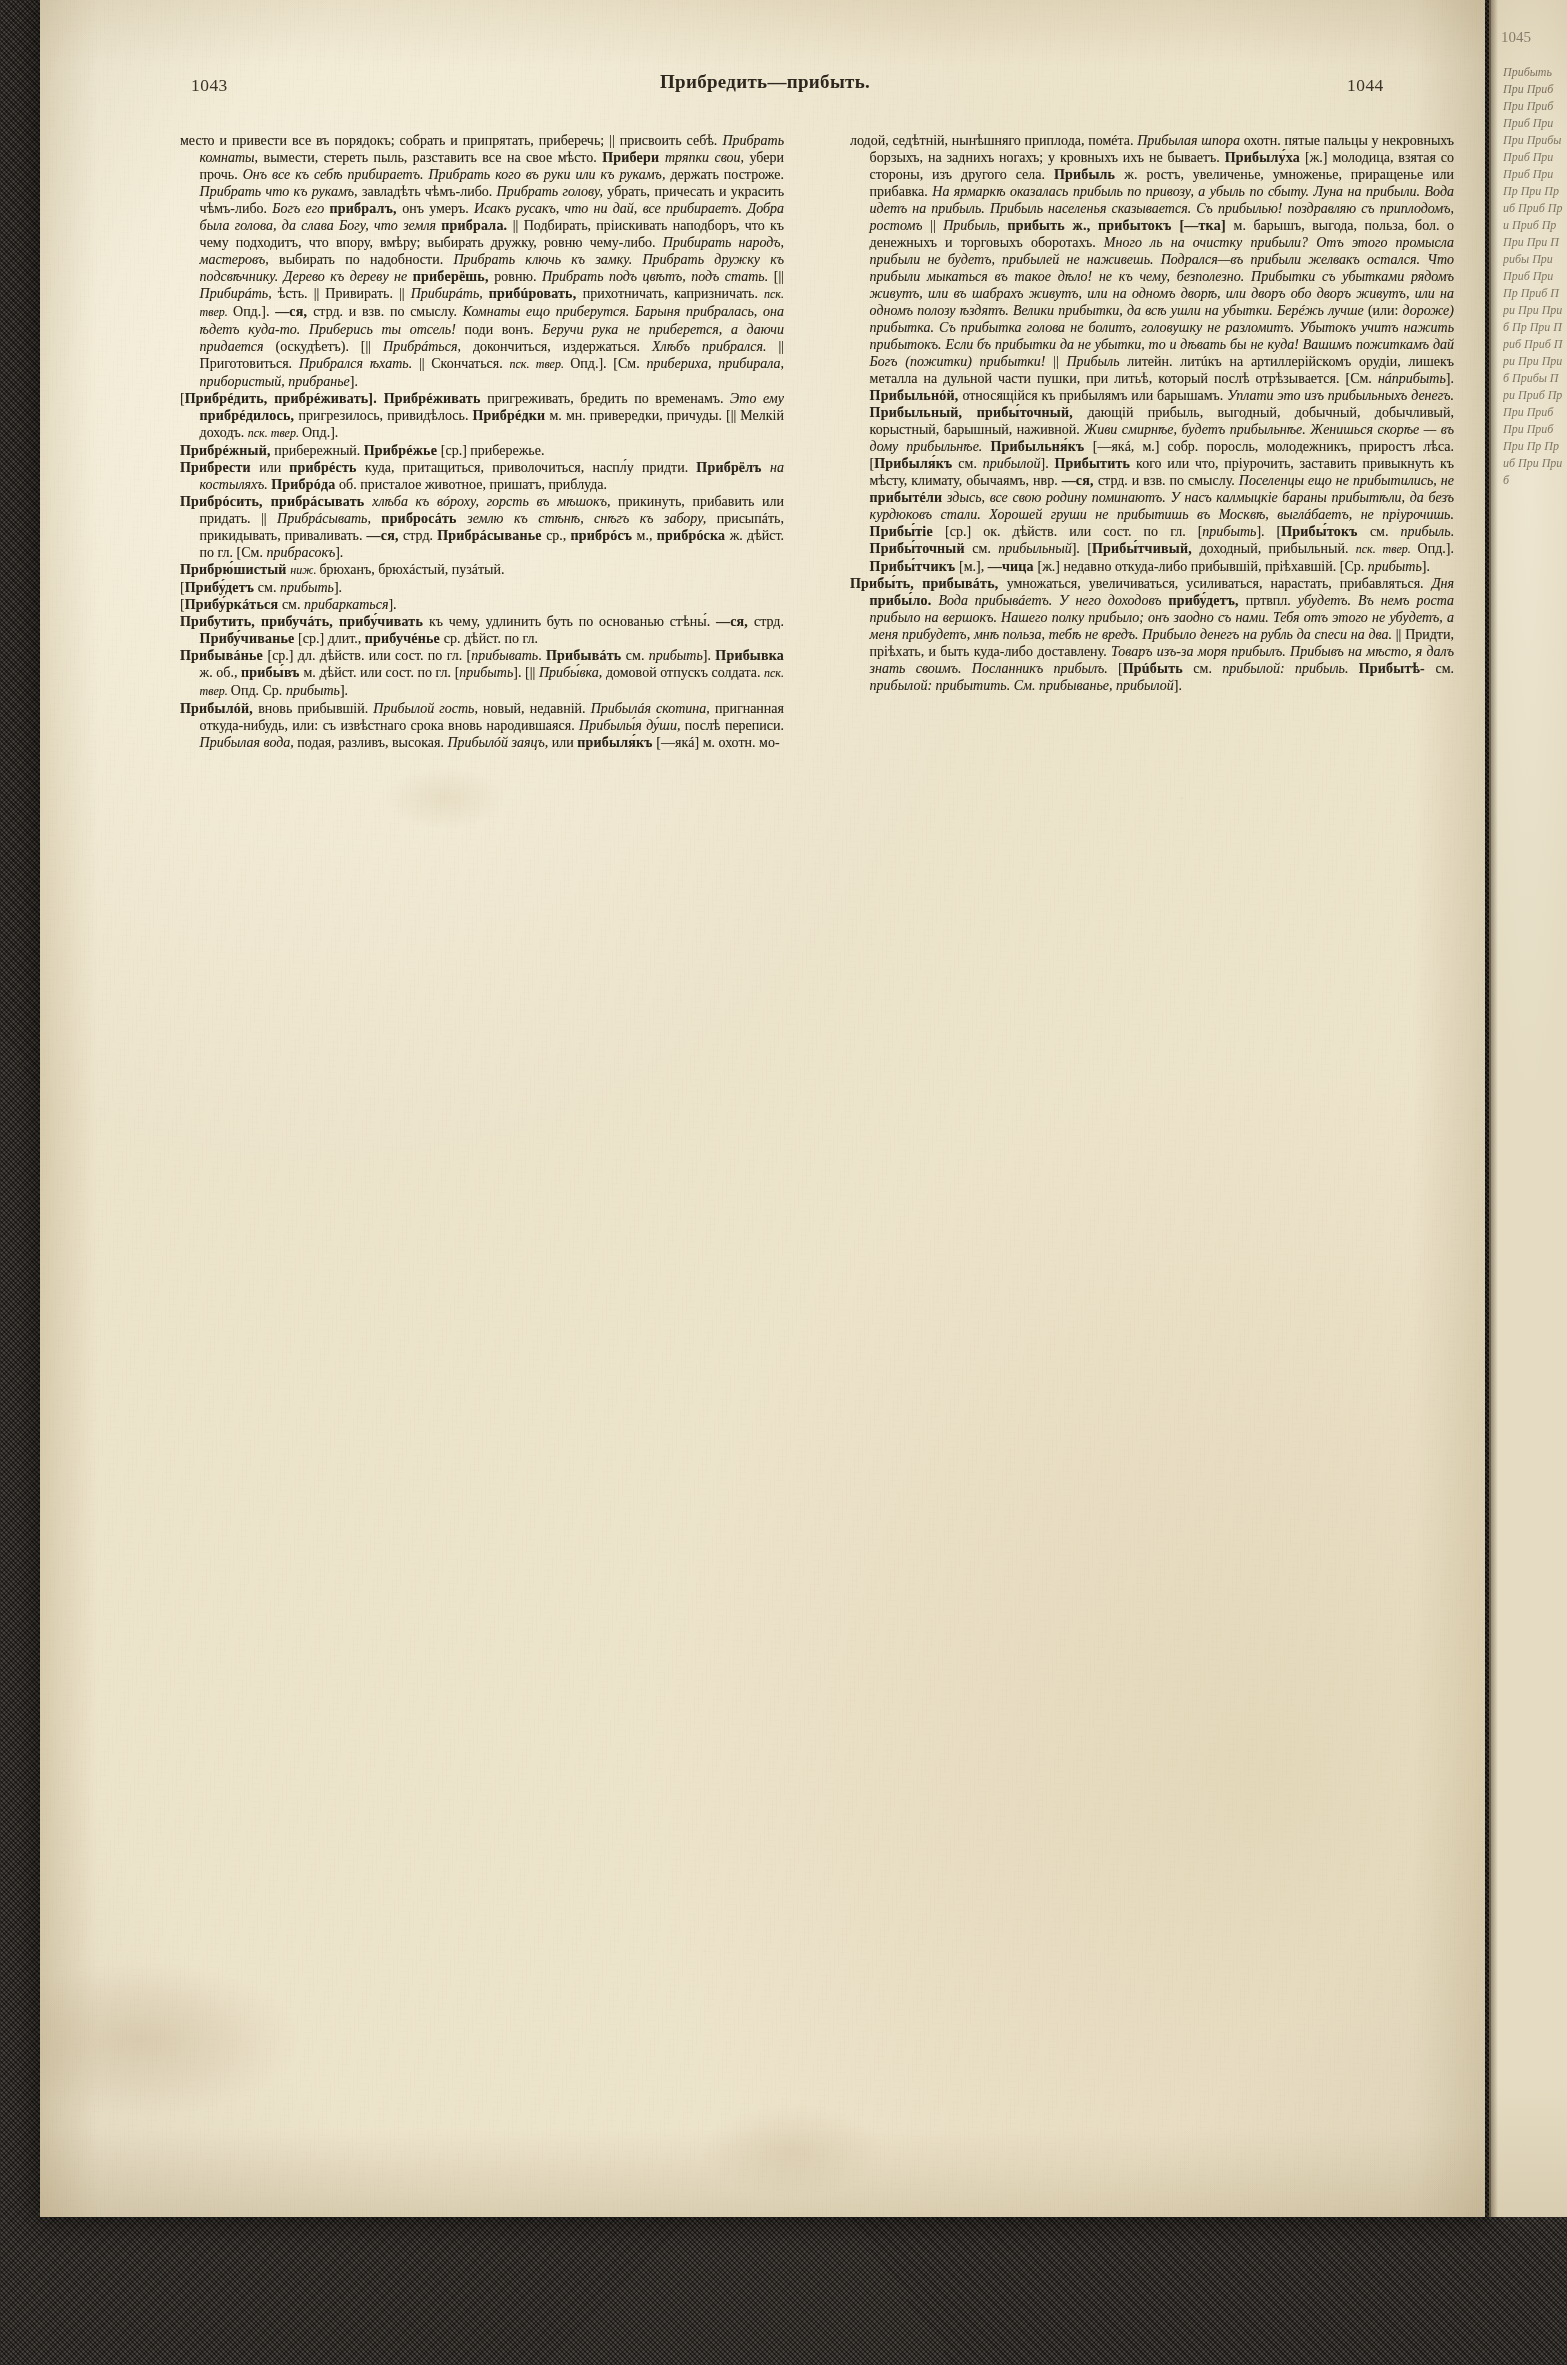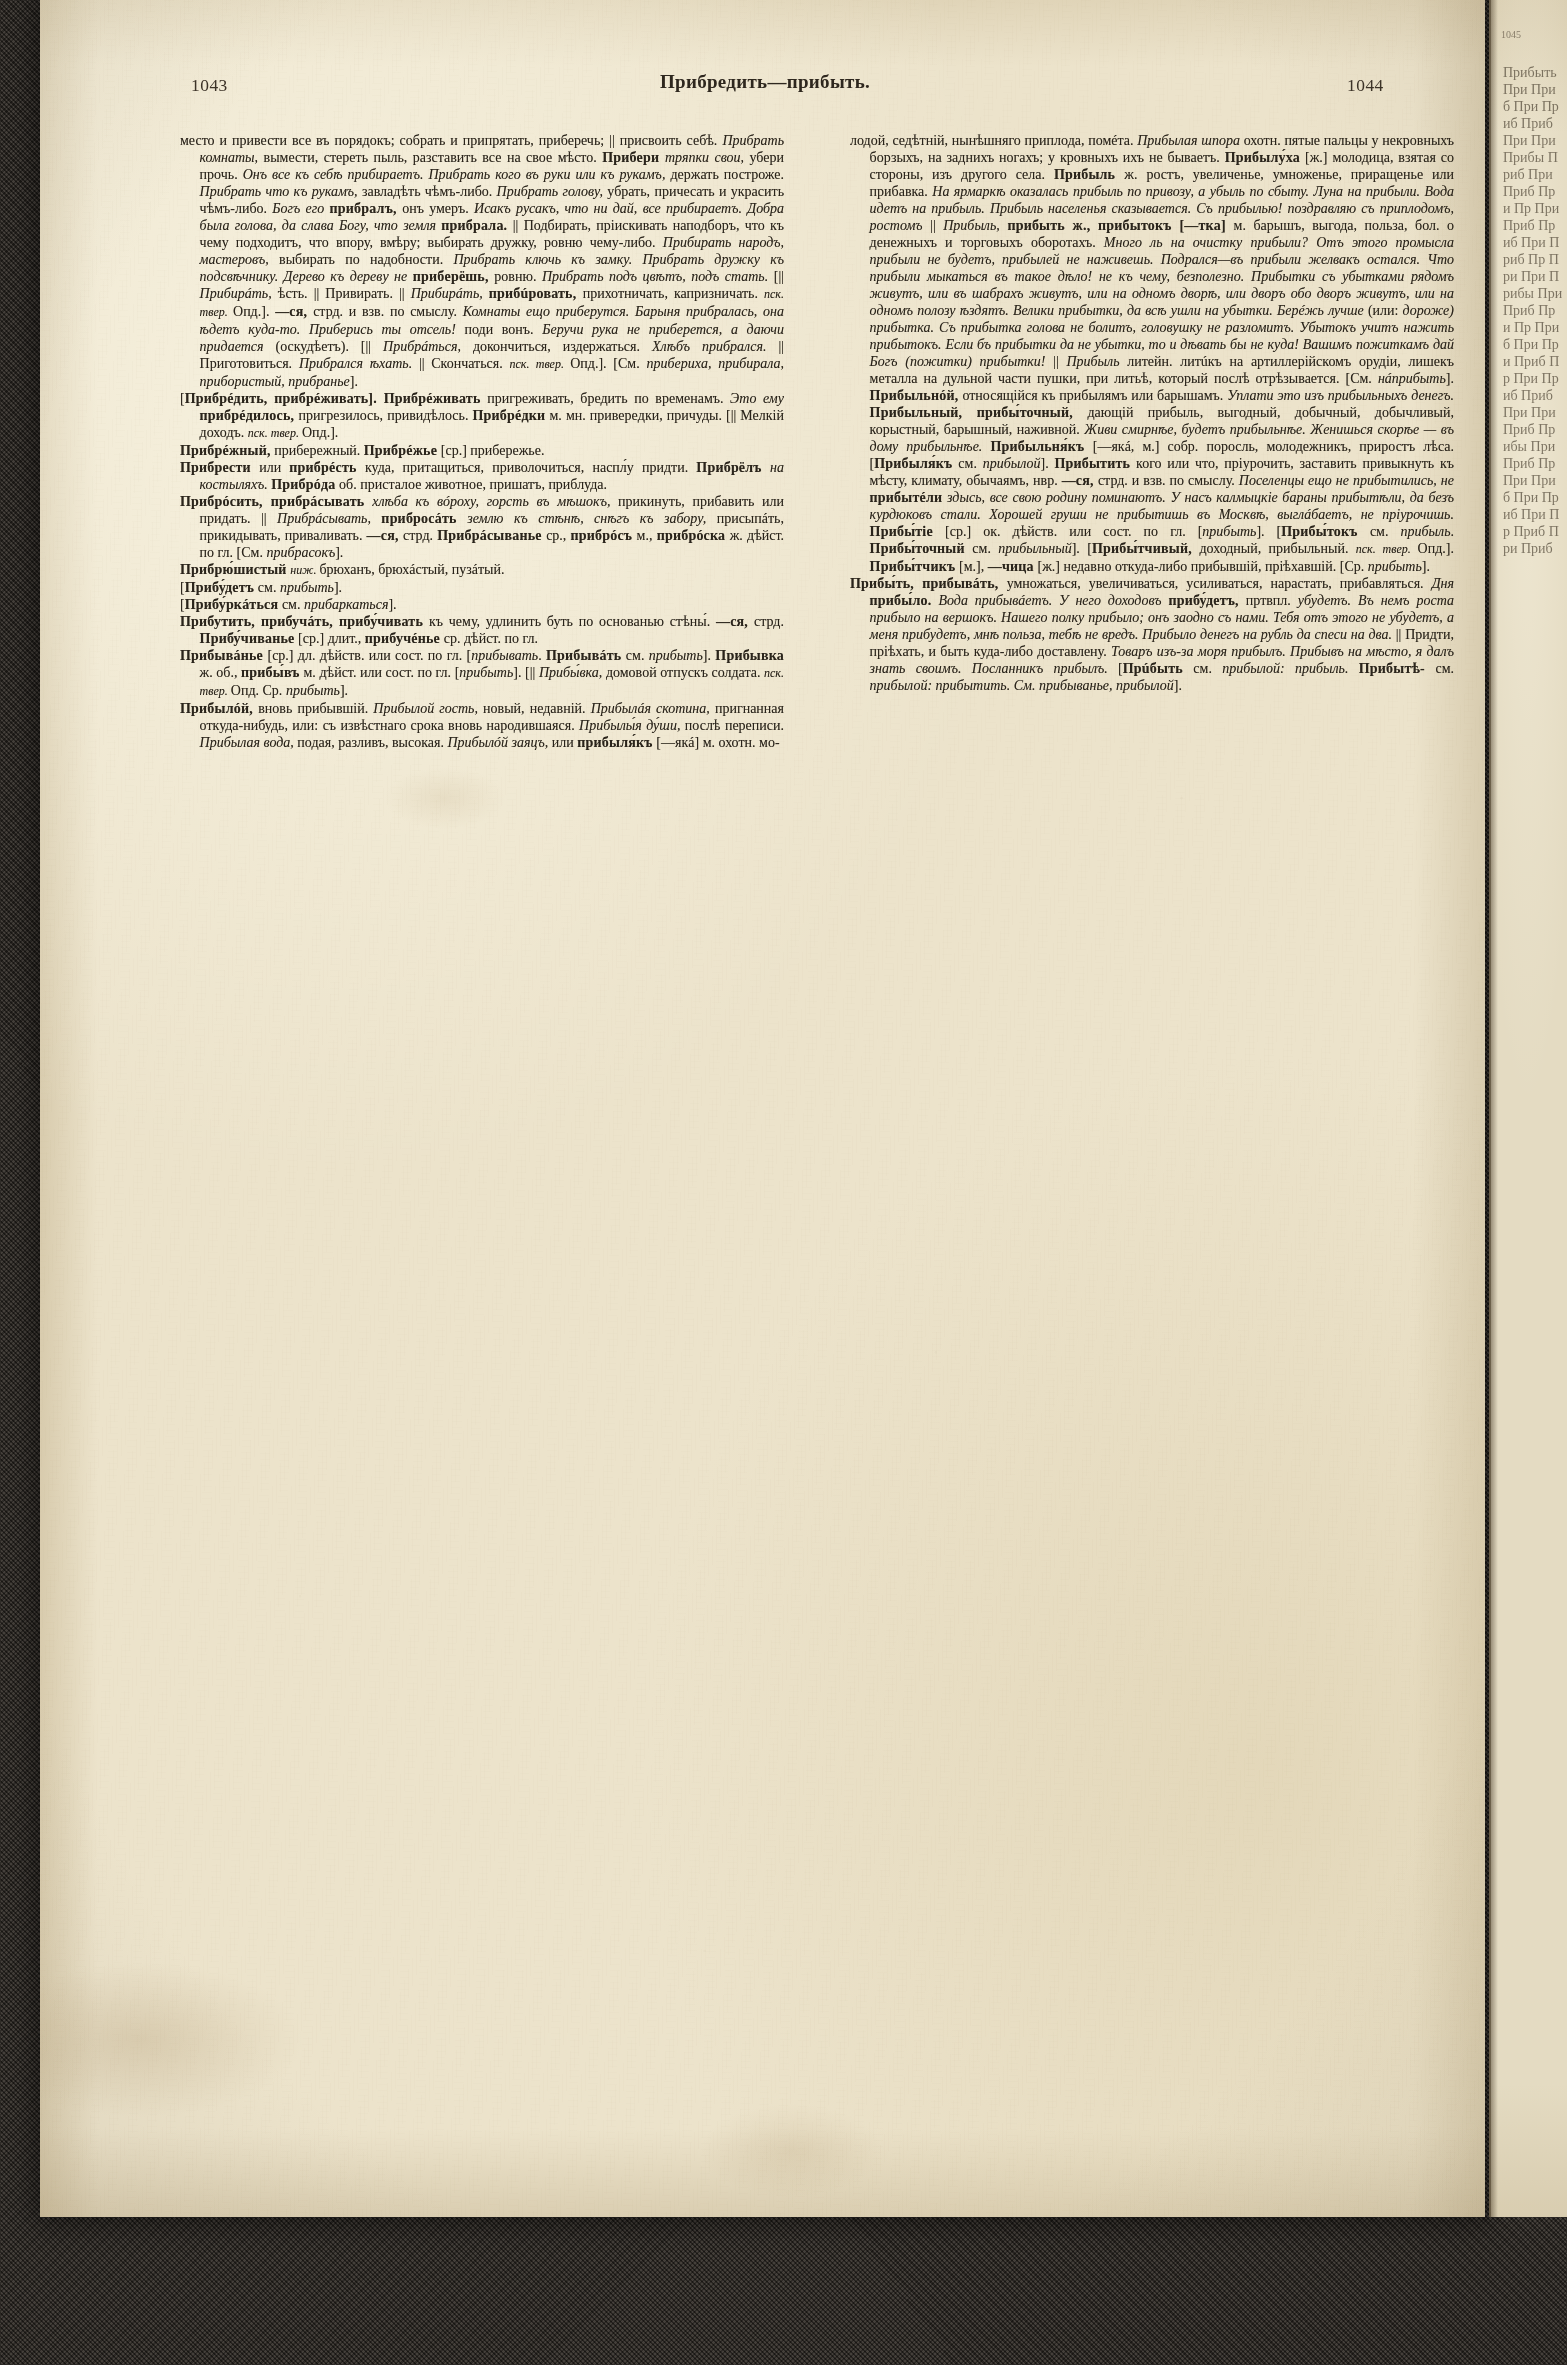--- a/index.html
+++ b/index.html
@@ -82,29 +82,30 @@
       linear-gradient(180deg, rgba(190,172,134,.25), rgba(0,0,0,0) 6%, rgba(0,0,0,0) 94%, rgba(190,172,134,.3));
     overflow: hidden;
   }
   #adjacent-page .edge-shadow {
     position: absolute; left: 0; top: 0; width: 8.7px; height: 100%;
     background: linear-gradient(90deg, rgba(56,44,26,.55), rgba(0,0,0,0));
   }
   #adjacent-page .ghost-col {
     position: absolute;
     left: 14px; top: 64px; right: 4.4px;
-    font-size: 14px; line-height: 17px;
+    font-size: 12px; line-height: 17px;
     color: rgba(58,48,34,.62);
     font-family: "Liberation Serif", serif;
     overflow: hidden; height: 2069px;
     word-break: break-all;
+    font-style: italic;
   }
   #adjacent-page .ghost-pageno {
     position: absolute; left: 12px; top: 29px;
-    font-size: 10px; color: rgba(58,48,34,.55);
+    font-size: 15px; color: rgba(58,48,34,.55);
   }
 
   
   #running-head {
     position: absolute;
     left: 98px; right: 93px;
     top: 71px;
     height: 25px;
   }
   #running-head .folio-left,

